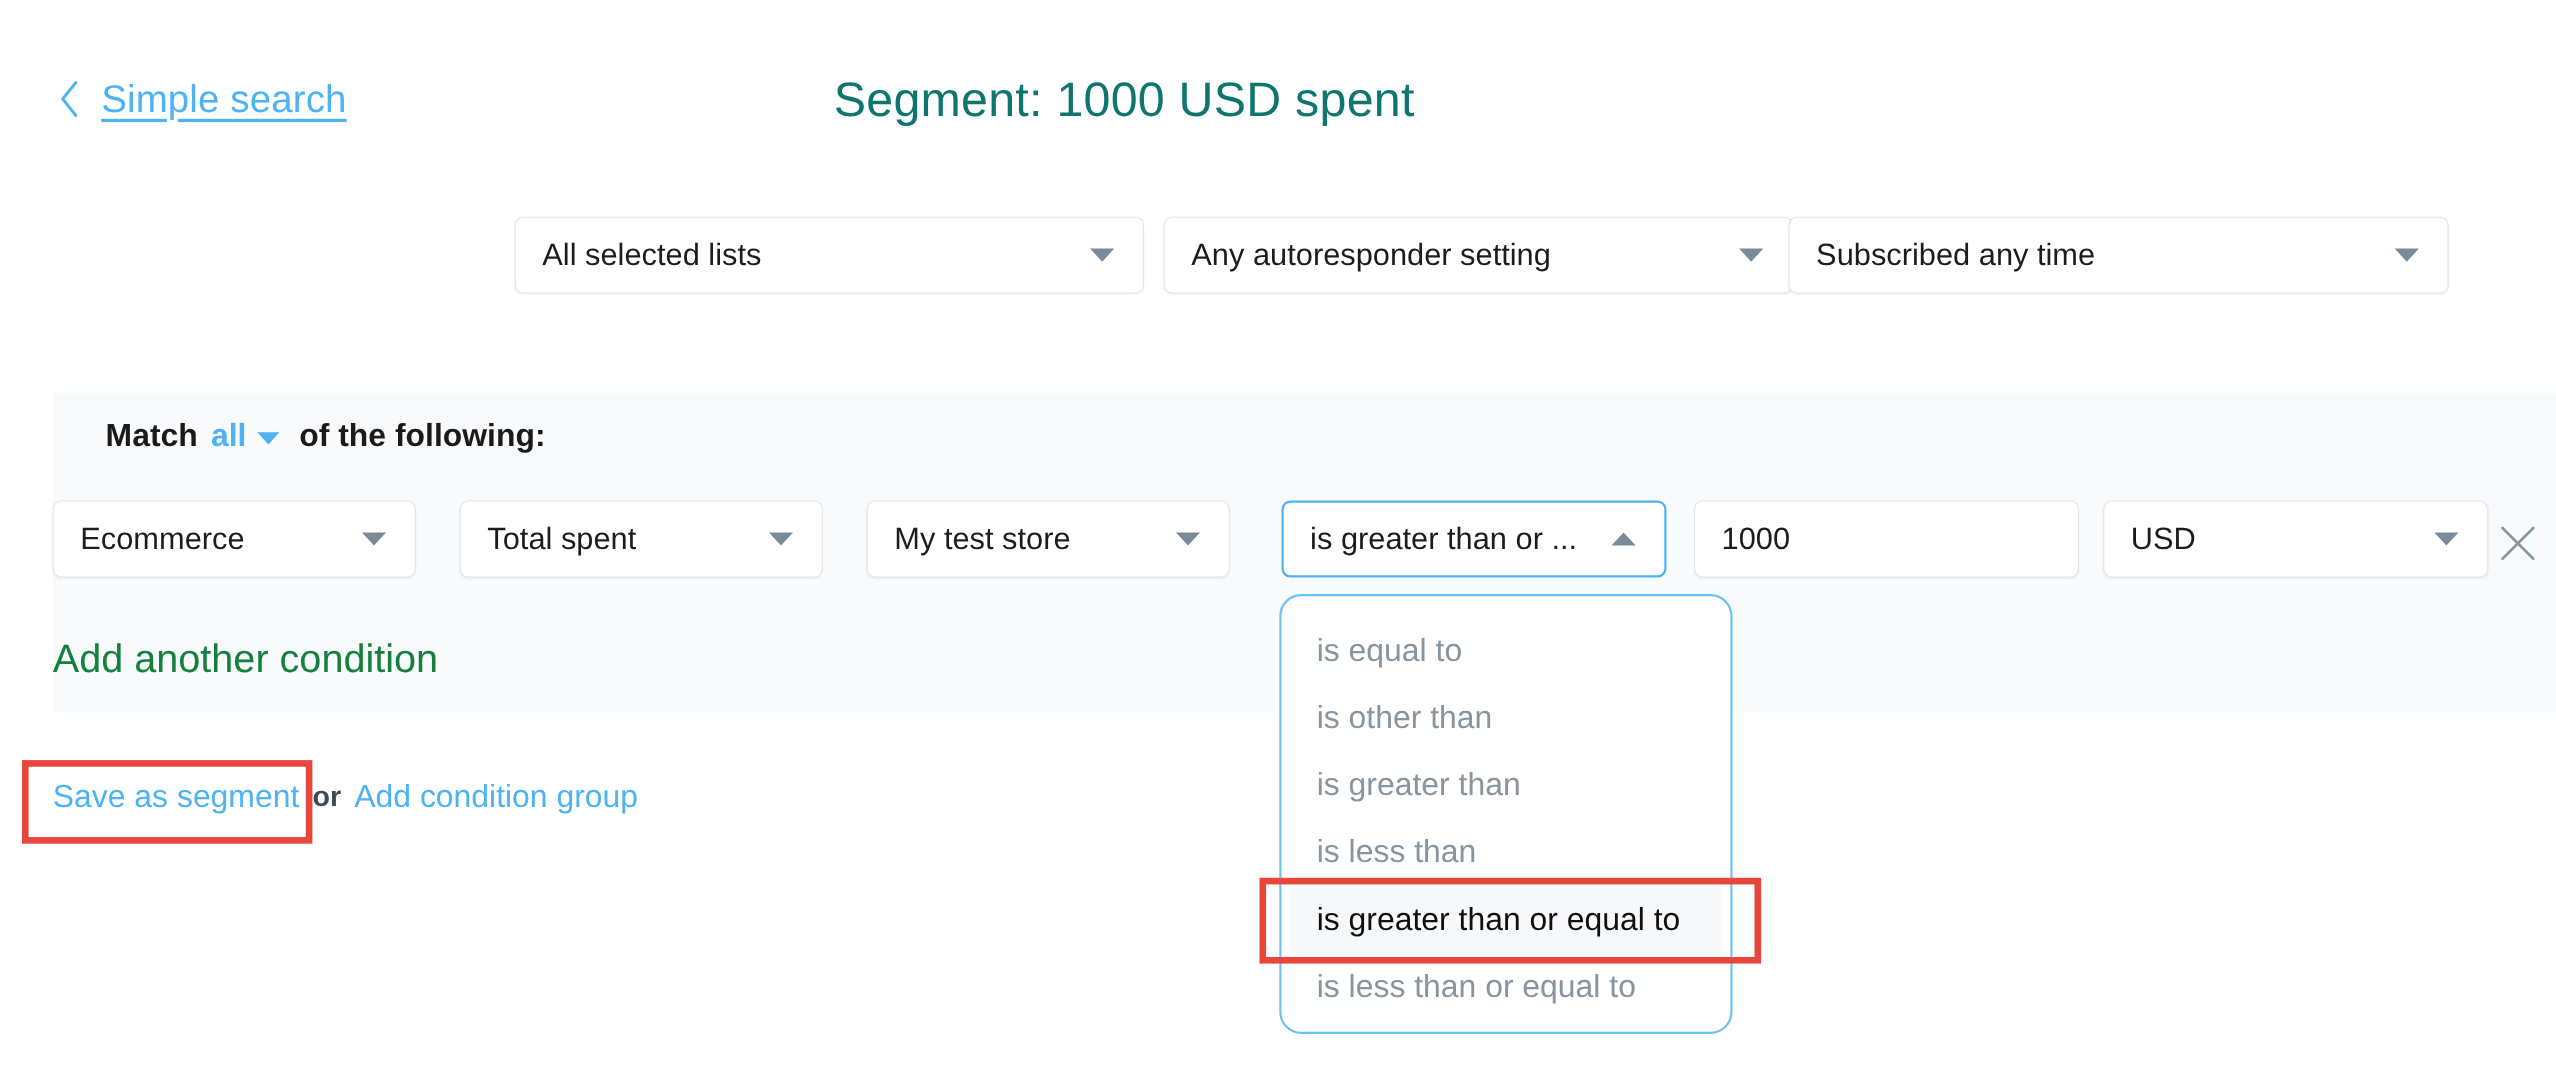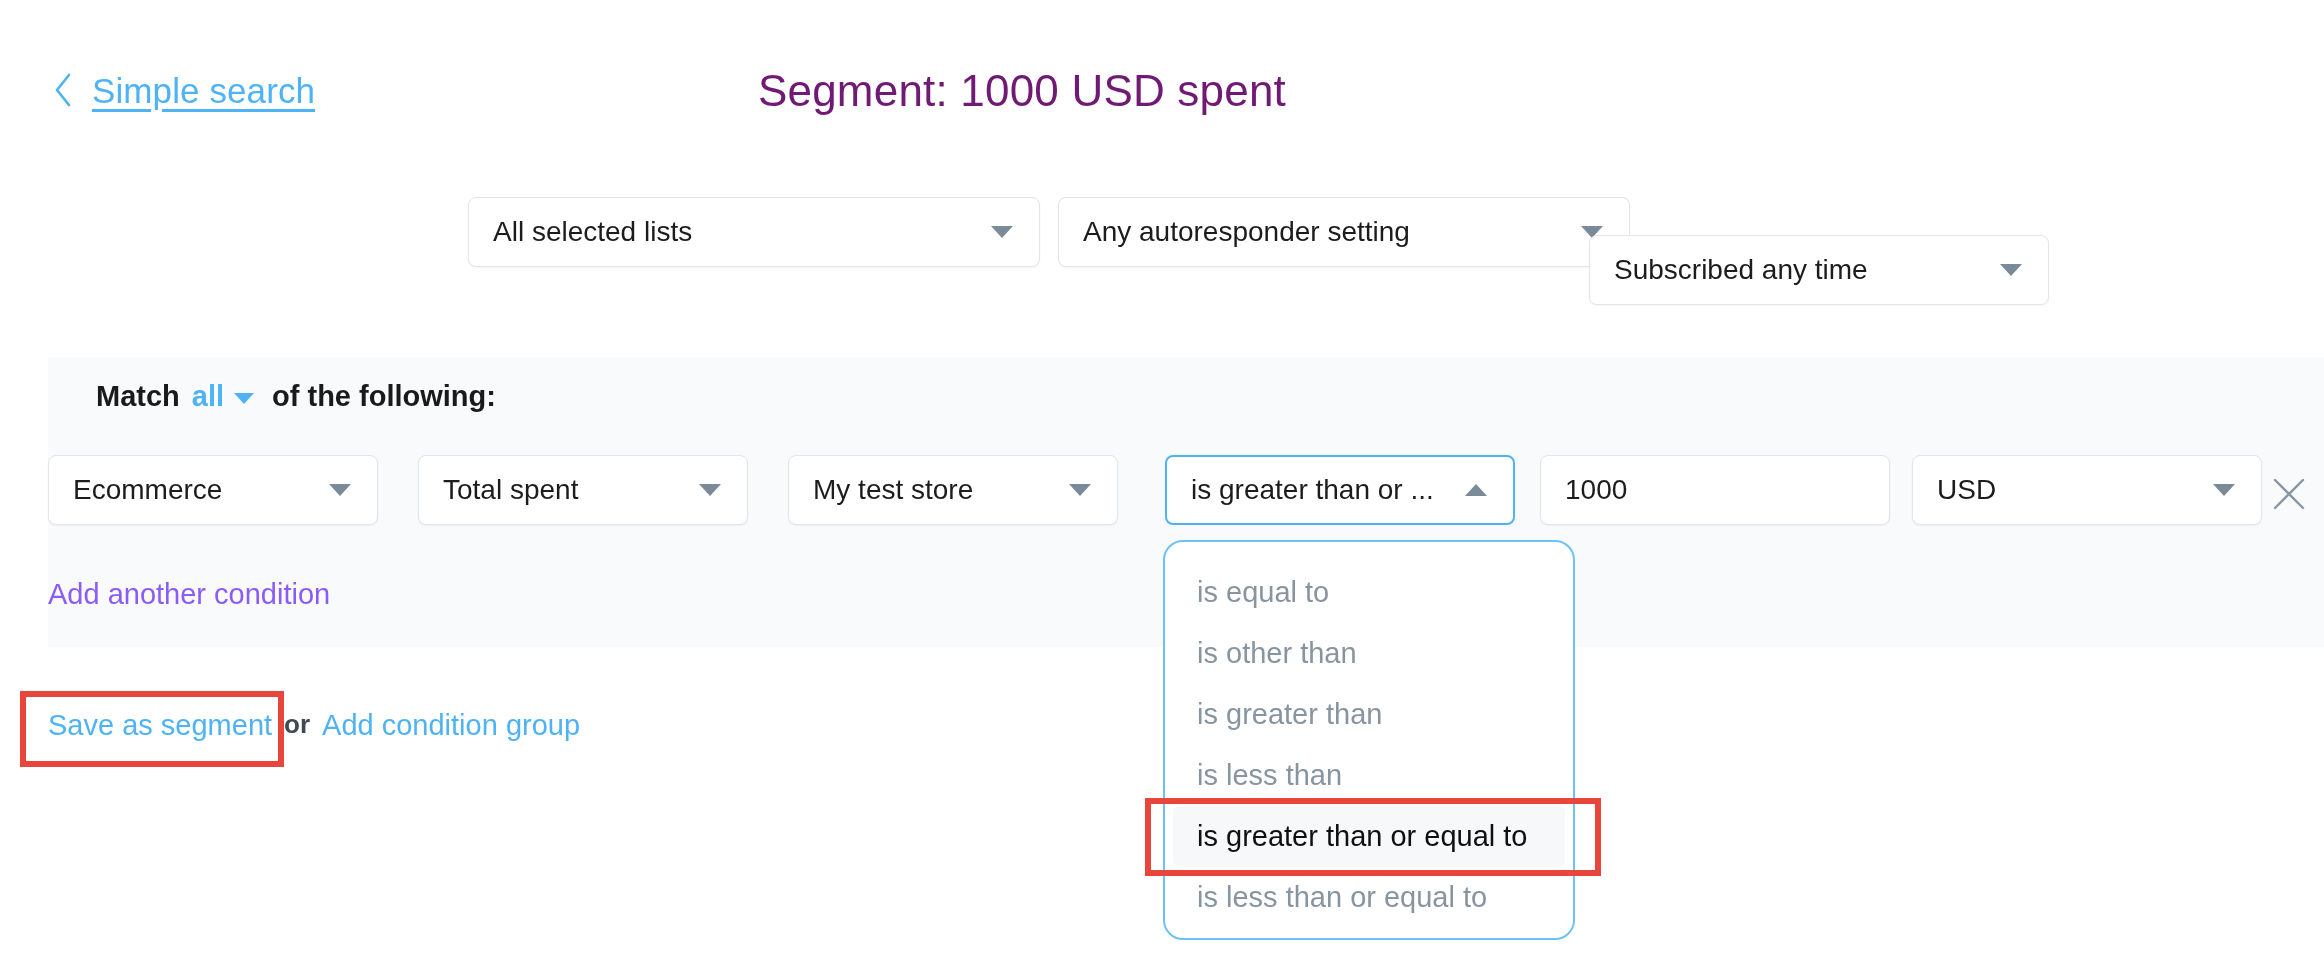--- a/index.html
+++ b/index.html
@@ -47,21 +47,21 @@
     text-underline-offset: 6px;
     line-height: 1;
     letter-spacing: .1px;
   }
   .page-title {
     position: absolute;
     left: 0; right: 0;
     top: 66px;
     text-align: center;
     font-size: 44px;
-    color: #701a75;
+    color: #0f766e;
     letter-spacing: .2px;
   }
 
   
   .filters {
     position: absolute;
     top: 197px;
     left: 0;
     width: 2324px;
     height: 72px;
@@ -95,21 +95,21 @@
     border-left: 11px solid transparent;
     border-right: 11px solid transparent;
     border-top: 12px solid #7a8a99;
   }
   .select .caret.up {
     border-top: none;
     border-bottom: 12px solid #7a8a99;
   }
   #filter-lists       { left: 468px;  top: 0; width: 572px; }
   #filter-autores     { left: 1058px; top: 0; width: 572px; }
-  #filter-subscribed  { left: 1589px; top: 0; width: 460px; margin-top: 38px; }
+  #filter-subscribed  { left: 1626px; top: 0; width: 600px; }
 
   
   .cond-panel {
     position: absolute;
     left: 0;
     top: 357px;
     width: 2324px;
     height: 290px;
     background: #f8fafc;
     margin-left: 48px;
@@ -158,22 +158,22 @@
     top: 477px;
     width: 34px;
     height: 34px;
     cursor: pointer;
   }
 
   .add-condition {
     position: absolute;
     left: 48px;
     top: 578px;
-    font-size: 29px;
-    color: #8b5cf6;
+    font-size: 36px;
+    color: #15803d;
     cursor: pointer;
     white-space: nowrap;
   }
 
   
   .bottom-actions {
     position: absolute;
     left: 48px;
     top: 709px;
     display: flex;

